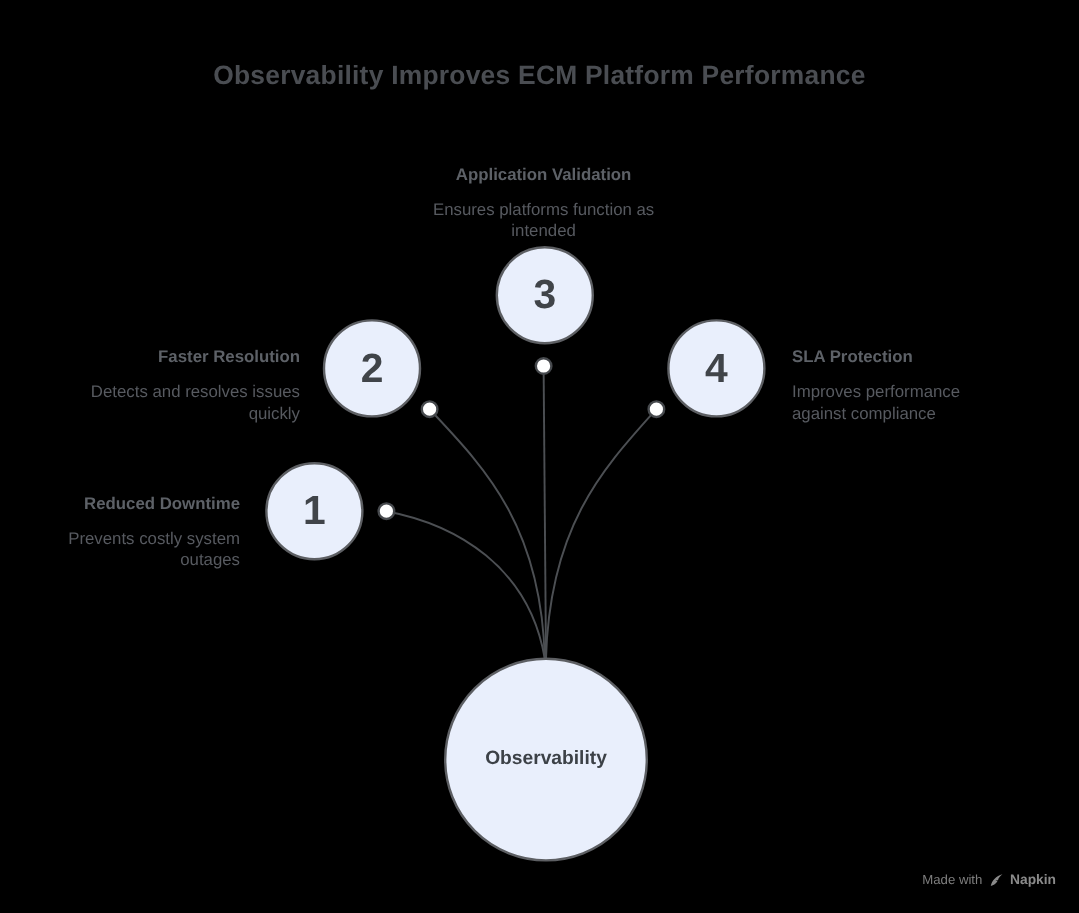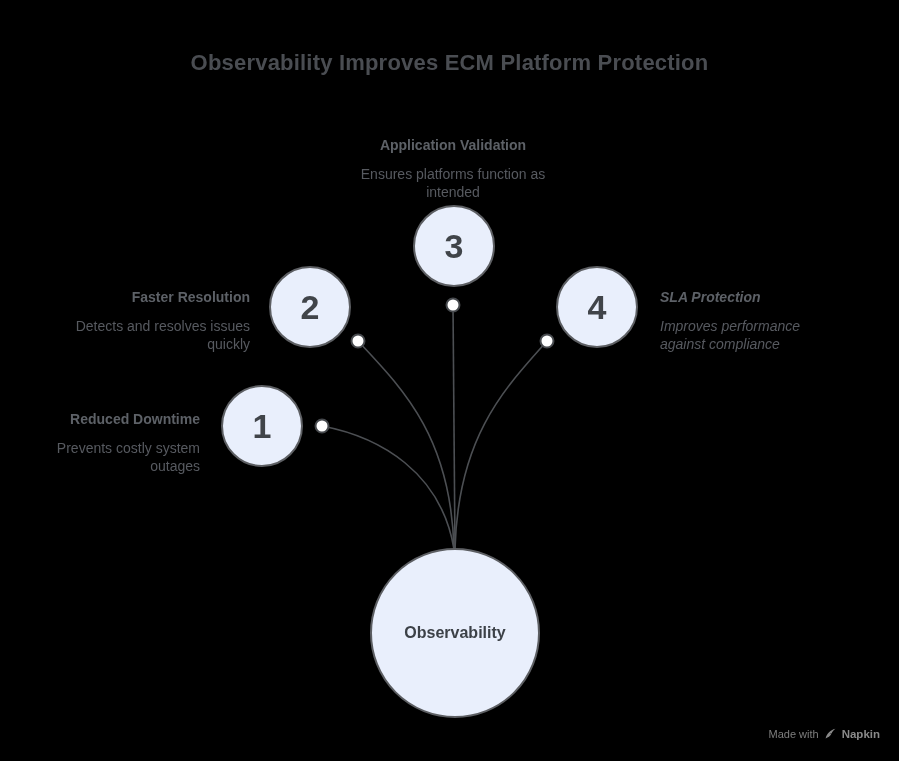--- a/index.html
+++ b/index.html
@@ -87,21 +87,21 @@
   .label-block .label-desc {
     font-size: 14px;
     font-weight: 400;
     color: #575a60;
     line-height: 18px;
     margin: 0;
   }
   .label-1 { left: 38px;  top: 393px; width: 162px; text-align: right; }
   .label-2 { left: 58px;  top: 271px; width: 192px; text-align: right; }
   .label-3 { left: 348px; top: 119px; width: 210px; text-align: center; }
-  .label-4 { left: 660px; top: 271px; width: 175px; text-align: left; font-style: italic; }
+  .label-4 { left: 660px; top: 271px; width: 175px; text-align: left; }
   .footer {
     position: absolute;
     right: 19px;
     bottom: 21px;
     display: flex;
     align-items: center;
     gap: 5px;
   }
   .footer .made-with {
     font-size: 11px;
@@ -116,21 +116,21 @@
     width: 13px;
     height: 13px;
     display: block;
   }
 </style>
 </head>
 <body>
 
 <div class="stage">
 
-  <div class="diagram-title">Observability Improves ECM Platform Protection</div>
+  <div class="diagram-title">Observability Improves ECM Platform Performance</div>
 
   <svg class="connector-layer" width="899" height="761" viewBox="0 0 899 761" fill="none">
     <path d="M322,426 C380,437 441,472 454,549" stroke="#4c4f53" stroke-width="1.6" fill="none"></path>
     <path d="M358,341 C403,389 451,437 454,549" stroke="#4c4f53" stroke-width="1.6" fill="none"></path>
     <path d="M453,305 C453,385 455,465 455,549" stroke="#4c4f53" stroke-width="1.6" fill="none"></path>
     <path d="M547,341 C504,389 458,437 455,549" stroke="#4c4f53" stroke-width="1.6" fill="none"></path>
     <circle cx="322" cy="426" r="6.5" fill="#ffffff" stroke="#46494d" stroke-width="2"></circle>
     <circle cx="358" cy="341" r="6.5" fill="#ffffff" stroke="#46494d" stroke-width="2"></circle>
     <circle cx="453" cy="305" r="6.5" fill="#ffffff" stroke="#46494d" stroke-width="2"></circle>
     <circle cx="547" cy="341" r="6.5" fill="#ffffff" stroke="#46494d" stroke-width="2"></circle>

